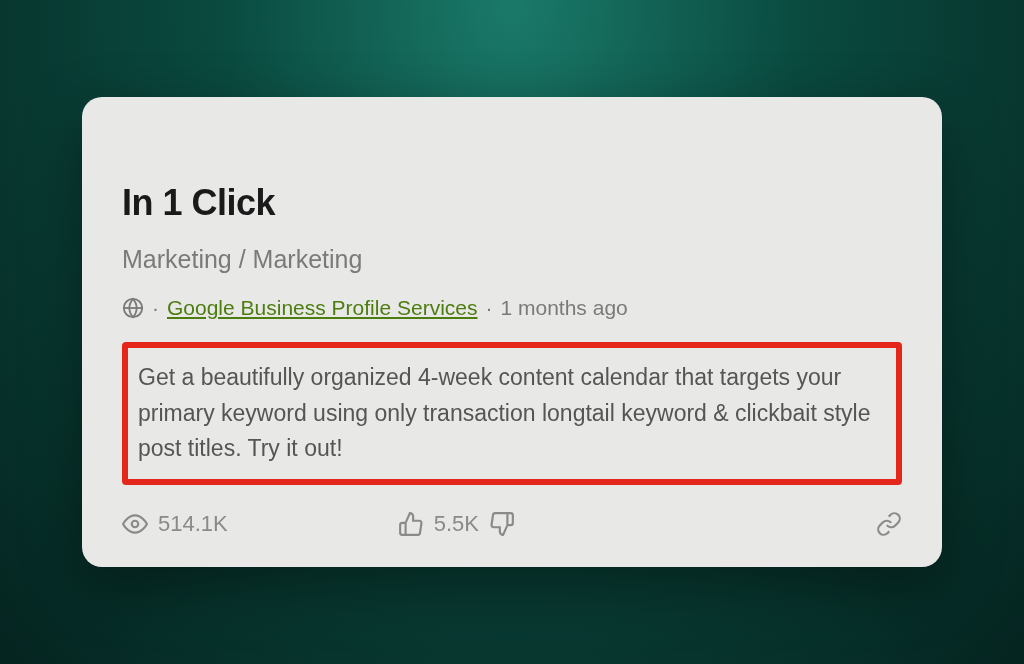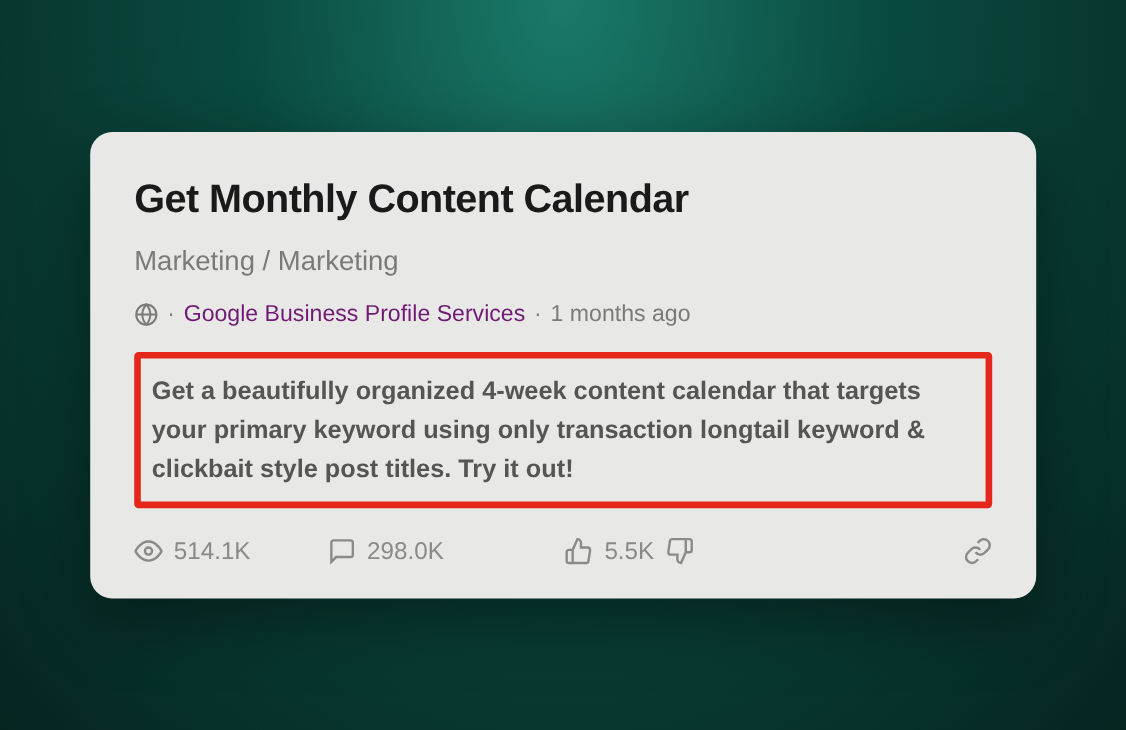--- a/index.html
+++ b/index.html
@@ -39,36 +39,37 @@
       margin-top: 22px;
       font-size: 21px;
       color: #7a7a78;
     }
     .globe-icon {
       width: 22px;
       height: 22px;
       color: #7a7a78;
     }
     .author-link {
-      color: #701a75;
+      text-decoration: underline;
+      color: #4d7c0f;
     }
     .dot {
       color: #7a7a78;
     }
     .description-box {
       margin-top: 22px;
       border: 6px solid #e4261b;
       padding: 12px 10px;
       border-radius: 4px;
     }
     .description {
       font-size: 23px;
       line-height: 1.55;
       color: #555553;
-      font-weight: 700;
+      font-weight: 400;
     }
     .stats-row {
       display: flex;
       margin-top: 26px;
       gap: 10px;
       color: #8a8a88;
     }
     .stat {
       display: flex;
       align-items: center;
@@ -83,21 +84,22 @@
     .spacer-1 { width: 50px; }
     .spacer-2 { width: 90px; }
     .share-icon { margin-left: auto; }
     svg { display: block; }
   </style>
 </head>
 <body>
 
 <div class="card">
   <h1 class="title">
-    <span>Get Monthly Content Calendar</span><br>
+    <br>
+    <span>In 1 Click</span>
   </h1>
 
   <div class="category">Marketing / Marketing</div>
 
   <div class="meta-row">
     <span>
       <svg class="globe-icon" viewBox="0 0 24 24" fill="none" stroke="currentColor" stroke-width="2">
         <circle cx="12" cy="12" r="10"></circle>
         <line x1="2" y1="12" x2="22" y2="12"></line>
         <path d="M12 2a15.3 15.3 0 0 1 4 10 15.3 15.3 0 0 1-4 10 15.3 15.3 0 0 1-4-10 15.3 15.3 0 0 1 4-10z"></path>
@@ -117,28 +119,20 @@
     <div class="stat">
       <span>
         <svg class="stat-icon" viewBox="0 0 24 24" fill="none" stroke="currentColor" stroke-width="2">
           <path d="M1 12s4-8 11-8 11 8 11 8-4 8-11 8-11-8-11-8z"></path>
           <circle cx="12" cy="12" r="3"></circle>
         </svg>
       </span>
       <span>514.1K</span>
     </div>
     <div class="spacer-1"></div>
-    <div class="stat">
-      <span>
-        <svg class="stat-icon" viewBox="0 0 24 24" fill="none" stroke="currentColor" stroke-width="2">
-          <path d="M21 15a2 2 0 0 1-2 2H7l-4 4V5a2 2 0 0 1 2-2h14a2 2 0 0 1 2 2z"></path>
-        </svg>
-      </span>
-      <span>298.0K</span>
-    </div>
     <div class="spacer-2"></div>
     <div class="stat">
       <span>
         <svg class="stat-icon" viewBox="0 0 24 24" fill="none" stroke="currentColor" stroke-width="2">
           <path d="M14 9V5a3 3 0 0 0-3-3l-4 9v11h11.28a2 2 0 0 0 2-1.7l1.38-9a2 2 0 0 0-2-2.3zM7 22H4a2 2 0 0 1-2-2v-7a2 2 0 0 1 2-2h3"></path>
         </svg>
       </span>
       <span>5.5K</span>
     </div>
     <div class="stat">

